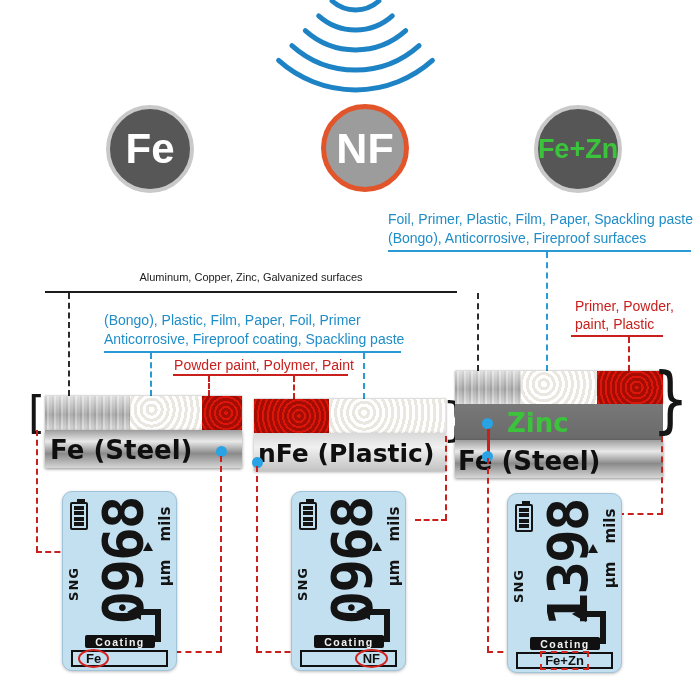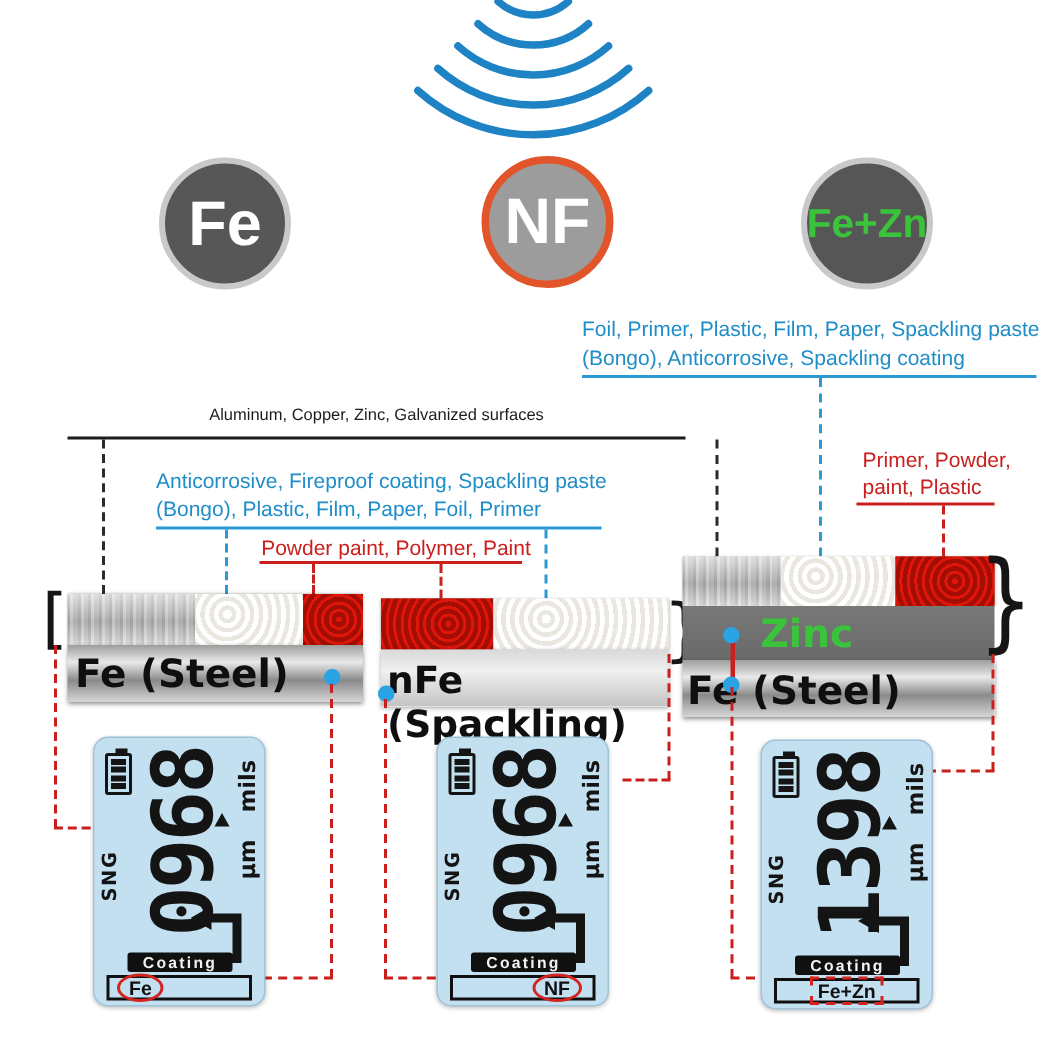--- a/index.html
+++ b/index.html
@@ -85,33 +85,33 @@
   </div>
   <div class="probe abs" style="left:321px;top:104px;width:88px;height:88px;background:#9c9c9c;border:5px solid #e2552a;color:#ffffff;font-size:43px;">
     <span>NF</span>
   </div>
   <div class="probe abs" style="left:534px;top:105px;width:88px;height:88px;background:#565656;border:4px solid #c9c9c9;color:#3bc43b;font-size:27px;">
     <span>Fe+Zn</span>
   </div>
 
   <div class="abs t-blue" style="left:388px;top:210px;width:308px;">
     <div>Foil, Primer, Plastic, Film, Paper, Spackling paste</div>
-    <div>(Bongo), Anticorrosive, Spackling coating</div>
+    <div>(Bongo), Anticorrosive, Fireproof surfaces</div>
   </div>
   <div class="abs u-blue" style="left:388px;top:250px;width:303px;"></div>
   <div class="abs vdash-blue" style="left:546px;top:252px;height:119px;"></div>
 
   <div class="abs t-black" style="left:45px;top:271px;width:412px;text-align:center;">Aluminum, Copper, Zinc, Galvanized surfaces</div>
   <div class="abs u-black" style="left:45px;top:291px;width:412px;"></div>
   <div class="abs vdash-blk" style="left:68px;top:293px;height:103px;"></div>
   <div class="abs vdash-blk" style="left:477px;top:293px;height:78px;"></div>
 
   <div class="abs t-blue" style="left:104px;top:311px;width:312px;">
+    <div>(Bongo), Plastic, Film, Paper, Foil, Primer</div>
     <div>Anticorrosive, Fireproof coating, Spackling paste</div>
-    <div>(Bongo), Plastic, Film, Paper, Foil, Primer</div>
   </div>
   <div class="abs u-blue" style="left:104px;top:351px;width:297px;"></div>
   <div class="abs vdash-blue" style="left:150px;top:353px;height:43px;"></div>
   <div class="abs vdash-blue" style="left:363px;top:353px;height:46px;"></div>
 
   <div class="abs t-red" style="left:174px;top:356px;width:180px;text-align:center;">Powder paint, Polymer, Paint</div>
   <div class="abs u-red" style="left:173px;top:374px;width:175px;"></div>
   <div class="abs vdash-red" style="left:208px;top:376px;height:20px;"></div>
   <div class="abs vdash-red" style="left:293px;top:376px;height:23px;"></div>
 
@@ -132,21 +132,21 @@
     <div class="subname" style="margin:5px 0 0 5px;font-size:26px;">Fe (Steel)</div>
   </div>
   <div class="abs dot" style="left:216px;top:446px;"></div>
 
   <div class="abs strip" style="left:254px;top:399px;width:192px;height:34px;">
     <div class="seg tex-red" style="width:75px;"></div>
     <div class="seg tex-paste" style="width:117px;"></div>
   </div>
   <div class="abs bracket" style="left:442px;top:396px;font-size:46px;">}</div>
   <div class="abs bar-alu" style="left:254px;top:433px;width:192px;height:38px;">
-    <div class="subname" style="margin:6px 0 0 4px;font-size:25px;">nFe (Spackling)</div>
+    <div class="subname" style="margin:6px 0 0 4px;font-size:25px;">nFe (Plastic)</div>
   </div>
   <div class="abs dot" style="left:252px;top:457px;"></div>
 
   <div class="abs strip" style="left:455px;top:371px;width:208px;height:33px;">
     <div class="seg tex-metal" style="width:66px;"></div>
     <div class="seg tex-paste" style="width:76px;"></div>
     <div class="seg tex-red" style="width:66px;"></div>
   </div>
   <div class="abs bar-zinc" style="left:455px;top:404px;width:208px;height:36px;">
     <div style="color:#3bc43b;font-weight:bold;font-size:26px;margin:4px 0 0 52px;font-family:'DejaVu Sans',sans-serif;">Zinc</div>

